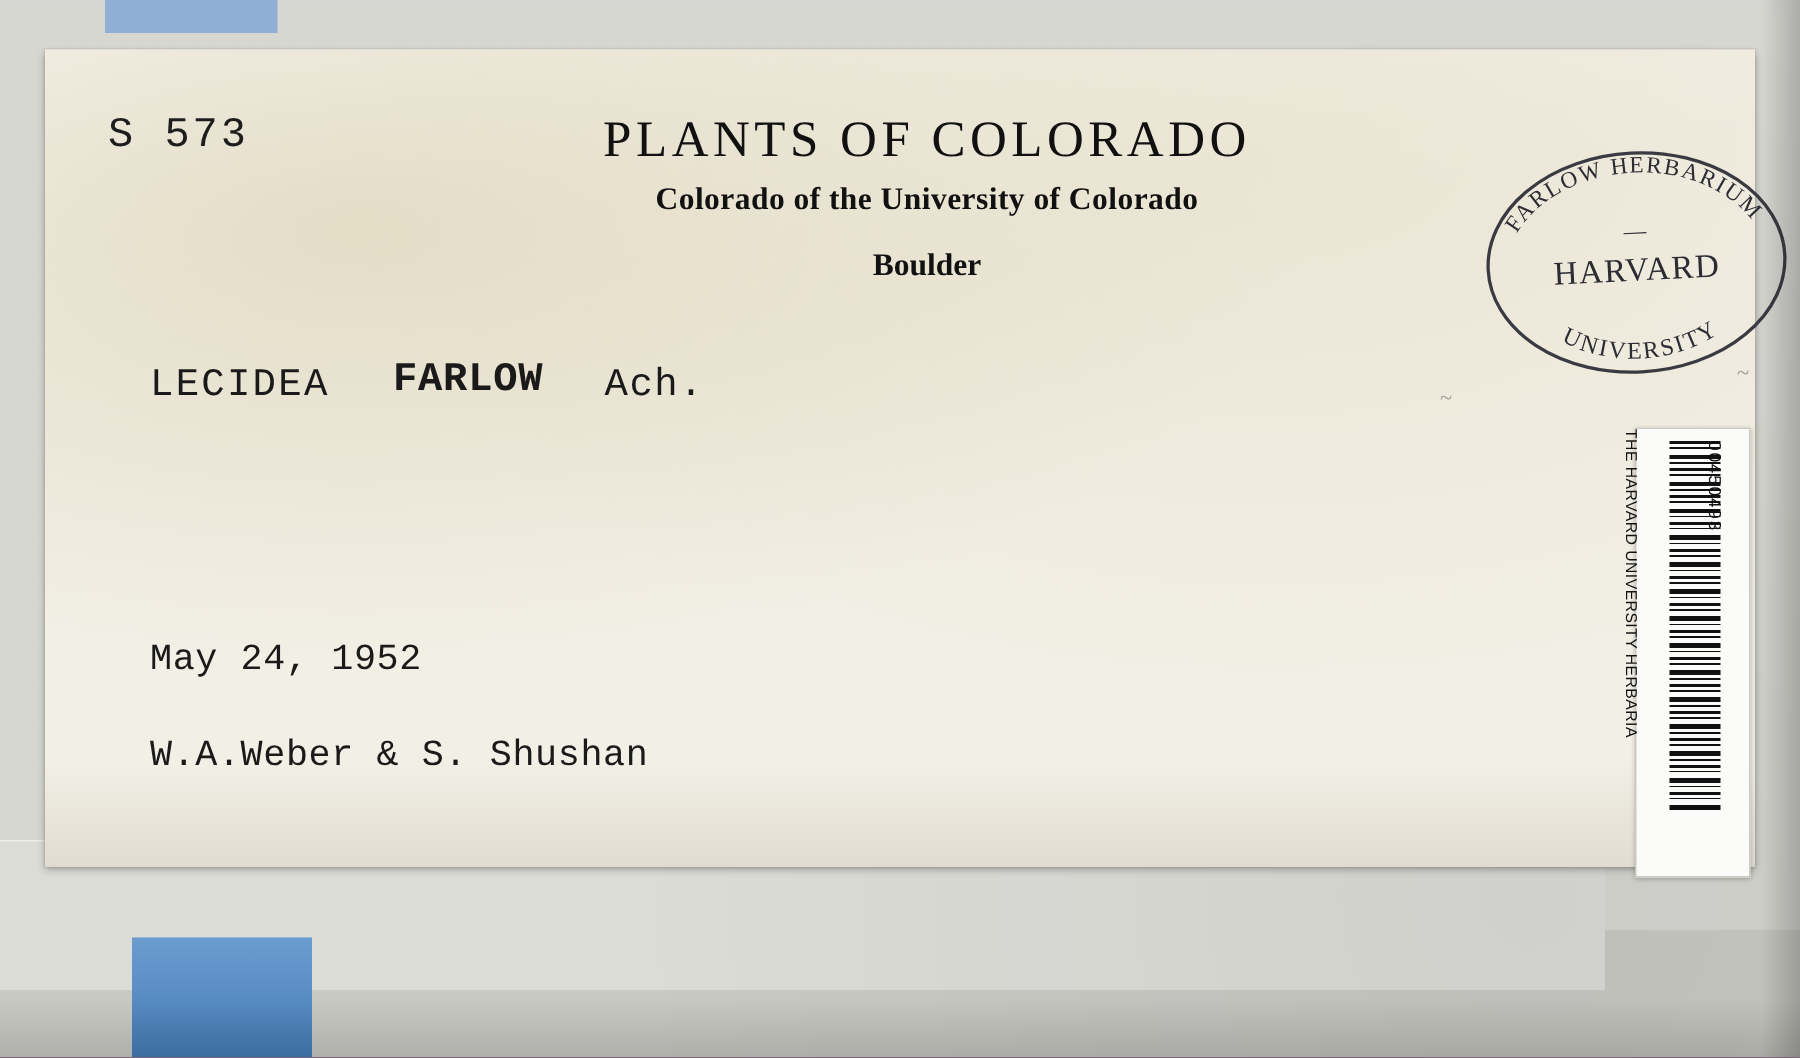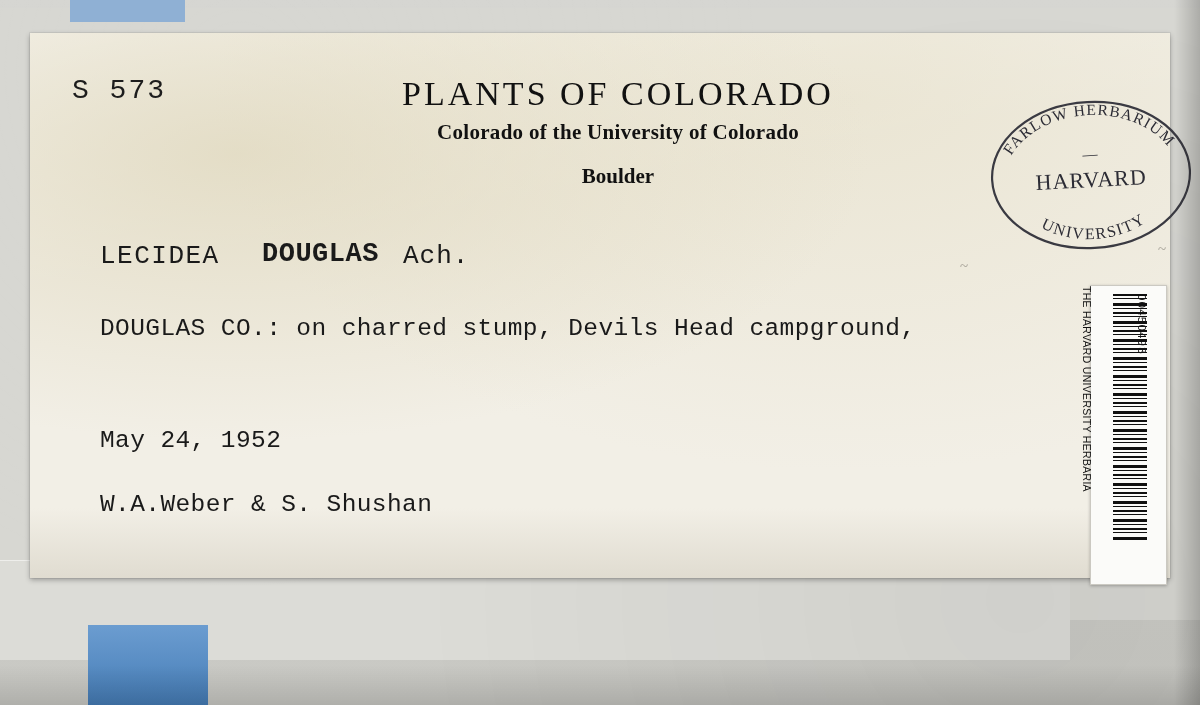--- a/index.html
+++ b/index.html
@@ -303,24 +303,23 @@
 
     <div class="accession">S 573</div>
 
     <div class="title-block">
       <div class="title-main">PLANTS OF COLORADO</div>
       <div class="title-sub1">Colorado of the University of Colorado</div>
       <div class="title-sub2">Boulder</div>
     </div>
 
     <div class="typed taxon-genus">LECIDEA</div>
-    <div class="typed taxon-species">DOUGLAS</div>
+    <div class="typed taxon-species">FARLOW</div>
     <div class="typed taxon-author">Ach.</div>
 
-    <div class="typed locality-1">DOUGLAS CO.: on charred stump, Devils Head campground,</div>
 
     <div class="typed date-line">May 24, 1952</div>
 
     <div class="typed collector-line">W.A.Weber &amp; S. Shushan</div>
 
     <div class="pencil" style="left:930px; top:225px;">~</div>
     <div class="pencil" style="left:1128px; top:208px;">~</div>
 
     <div class="stamp">
       <svg width="212" height="160" viewBox="0 0 212 160" xmlns="http://www.w3.org/2000/svg">

